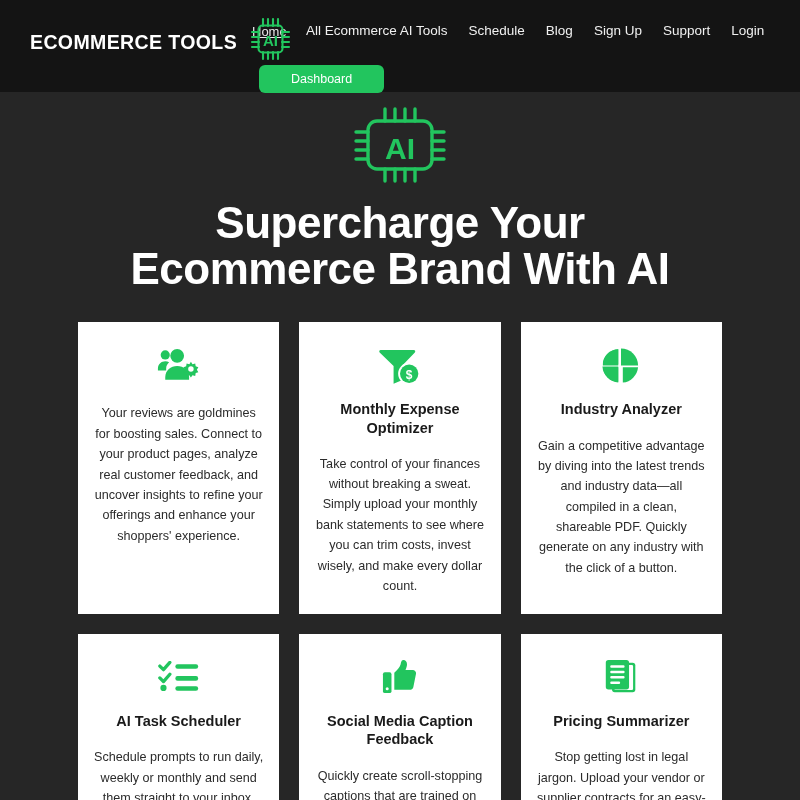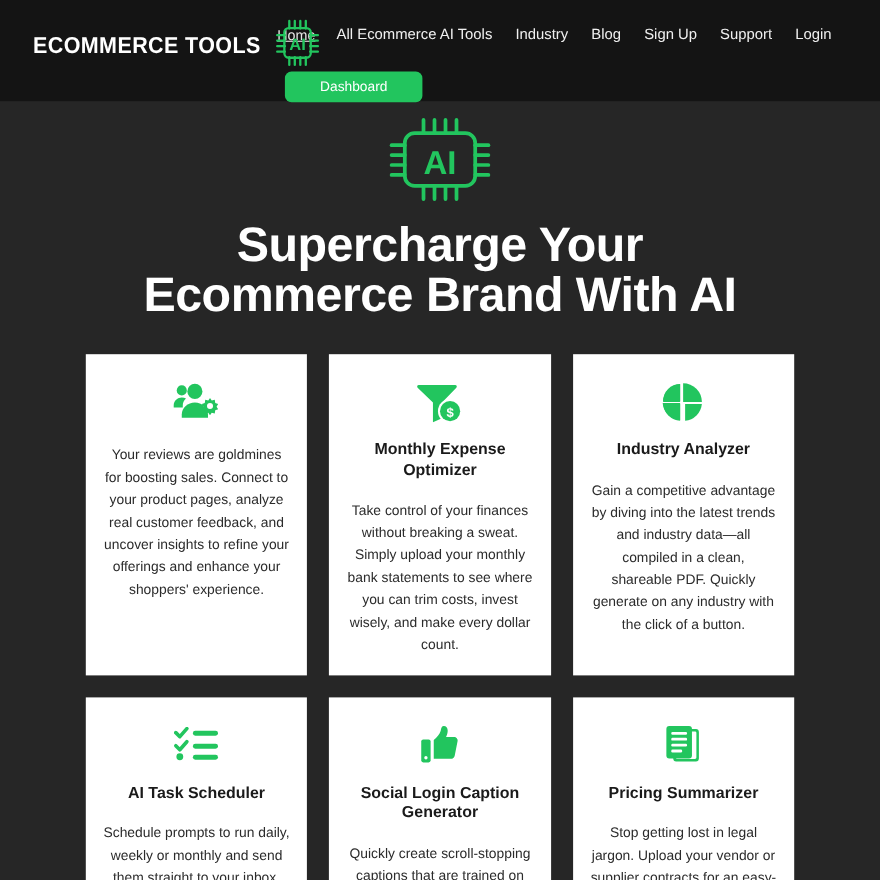--- a/index.html
+++ b/index.html
@@ -153,21 +153,21 @@
         <line x1="33" y1="27" x2="40" y2="27"></line>
         <line x1="33" y1="32" x2="40" y2="32"></line>
         <rect x="9.5" y="10.5" width="24" height="27" rx="4"></rect>
       </g>
       <text x="21.5" y="30.5" text-anchor="middle" fill="#22c55e" font-family="Liberation Sans, sans-serif" font-size="15" font-weight="bold">AI</text>
     </svg>
   </span>
 
   <div class="nav">
     <a href="#">All Ecommerce AI Tools</a>
-    <a href="#">Industry</a>
+    <a href="#">Schedule</a>
     <a href="#">Blog</a>
     <a href="#">Sign Up</a>
     <a href="#">Support</a>
     <a href="#">Login</a>
   </div>
 
   <button class="dashboard-btn">Dashboard</button>
 </div>
 
 <div class="hero">
@@ -267,21 +267,21 @@
   </div>
 
   <div class="card short">
     <div class="card-icon">
       <svg viewBox="0 0 38 38" width="36" height="36" fill="#22c55e">
         <rect x="1" y="14" width="9" height="22" rx="2"></rect>
         <circle cx="5.5" cy="31.5" r="1.6" fill="#ffffff"></circle>
         <path d="M13 14.5c3-2.4 5.6-5.4 6.6-8.6.6-2 .6-4.6 2.8-4.8 2.3-.2 4 1.8 4 4.4 0 2-.7 4-1.6 6h7.6c2.2 0 3.9 1.9 3.5 4l-2.8 14c-.3 1.8-1.9 3-3.7 3H13z"></path>
       </svg>
     </div>
-    <div class="card-title">Social Login Caption Generator</div>
+    <div class="card-title">Social Media Caption Feedback</div>
     <div class="card-desc">Quickly create scroll-stopping captions that are trained on your brand to help drive more clicks to your product pages.</div>
   </div>
 
   <div class="card short">
     <div class="card-icon">
       <svg viewBox="0 0 38 40" width="34" height="36">
         <rect x="9" y="4" width="26" height="33" rx="3" fill="#22c55e"></rect>
         <rect x="10.5" y="5.5" width="23" height="30" rx="2.4" fill="#ffffff" stroke="#22c55e" stroke-width="2"></rect>
         <rect x="2" y="1" width="26" height="33" rx="3" fill="#22c55e"></rect>
         <g fill="#ffffff">

